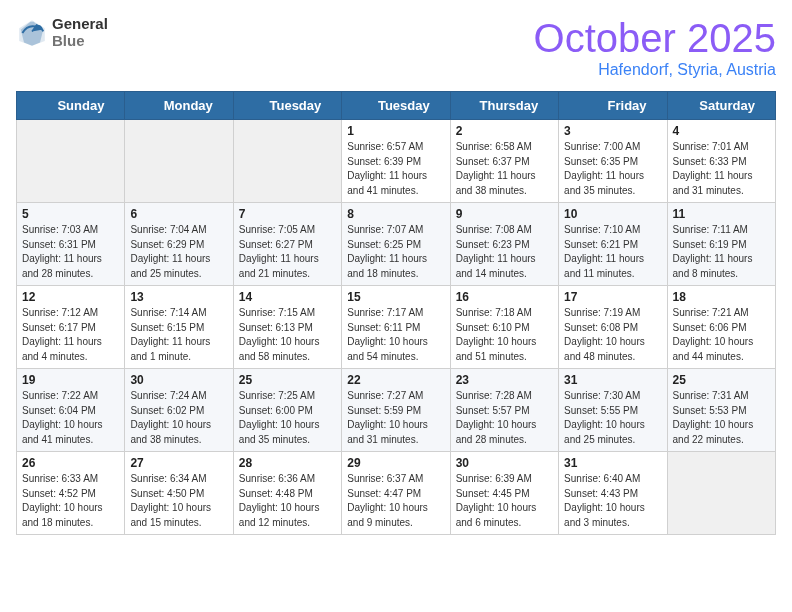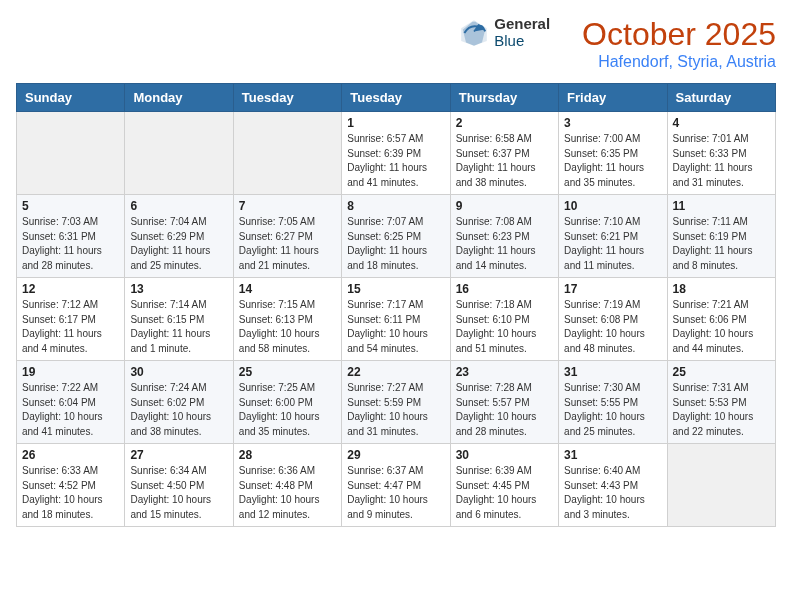--- a/index.html
+++ b/index.html
@@ -5,73 +5,72 @@
     * { box-sizing: border-box; margin: 0; padding: 0; }
     body {
       font-family: Arial, sans-serif;
       background: #fff;
       width: 792px;
       min-height: 612px;
       padding: 16px;
     }
     .header {
       display: flex;
-      justify-content: flex-end;
+      justify-content: space-between;
       align-items: flex-start;
       margin-bottom: 12px;
-      gap: 32px;
     }
     .logo {
       display: flex;
       align-items: center;
       gap: 4px;
     }
     .logo-text {
       display: flex;
       flex-direction: column;
       line-height: 1.1;
     }
     .logo-general {
       font-size: 15px;
       font-weight: bold;
       color: #333;
     }
     .logo-blue {
       font-size: 15px;
-      font-weight: normal;
-      color: #0c4a6e;
+      font-weight: bold;
+      color: #737373;
     }
     .logo-icon {
       width: 32px;
       height: 32px;
     }
     .title-block {
       text-align: right;
     }
     .month-title {
-      font-size: 32px;
+      font-size: 40px;
       font-weight: normal;
-      color: #c2410c;
+      color: #8b5cf6;
     }
     .location-title {
       font-size: 16px;
       color: #3b82f6;
     }
     .calendar {
       width: 100%;
       border-collapse: collapse;
       border: 1px solid #ccc;
     }
     .calendar th {
       background: #2e6da4;
       color: #fff;
       font-size: 13px;
       font-weight: bold;
-      padding: 6px 8px;
-      text-align: left;
+      padding: 6px 20px;
+      text-align: right;
       border: 1px solid #2a5e8e;
     }
     .calendar td {
       width: calc(100% / 7);
       vertical-align: top;
       border: 1px solid #d0d0d0;
       padding: 4px 5px;
       font-size: 10.5px;
       color: #333;
       background: #fff;

